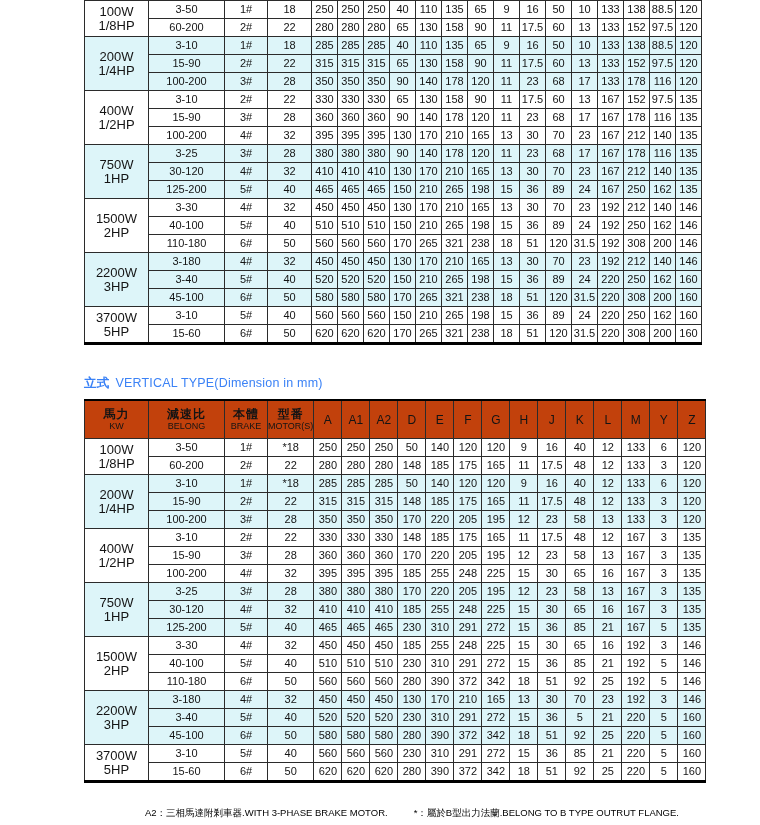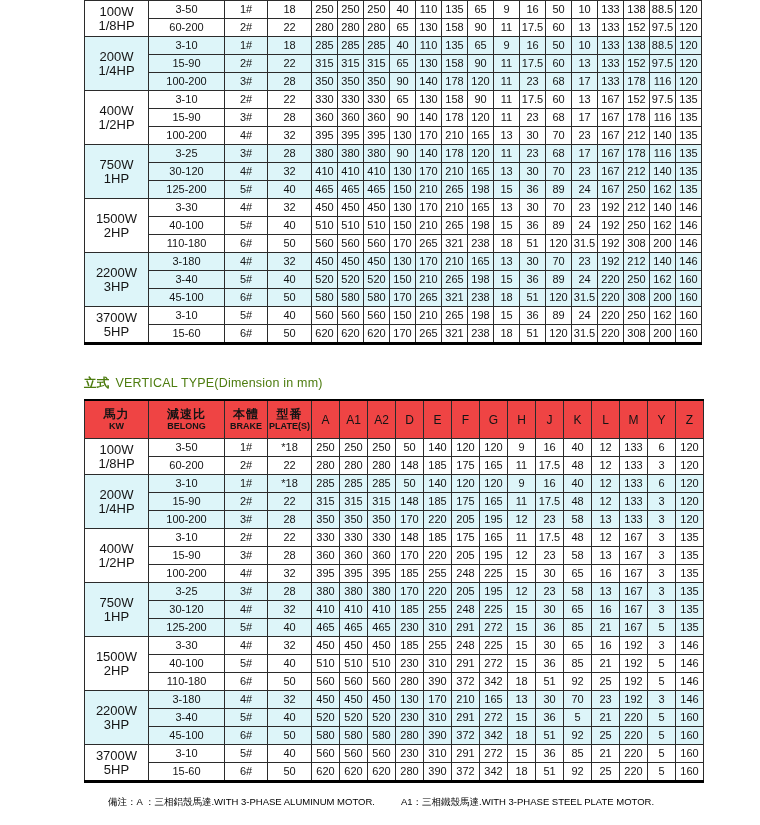--- a/index.html
+++ b/index.html
@@ -11,29 +11,29 @@
   .tbl-wrap{margin-left:84px;}
   table{border-collapse:collapse;table-layout:fixed;}
   td,th{
     border:1px solid #2b2b2b;text-align:center;vertical-align:middle;
     font-size:11px;padding:0;height:17px;line-height:1;
     white-space:nowrap;overflow:hidden;font-weight:normal;
   }
   #htable{border-top:1px solid #2b2b2b;border-bottom:3px solid #000;}
   #vtable{border-top:2px solid #000;border-bottom:3px solid #000;}
   tr.band td{background:#ddf5f9;}
-  #vtable thead th{background:#ef4444;height:37px;}
+  #vtable thead th{background:#c2410c;height:37px;}
   td.tl,th.tl{border-left:1.8px solid #000;}
   td.power{font-size:13px;}
   td.power div{line-height:14px;}
   th .h-cjk{display:block;font-size:12px;font-weight:bold;line-height:14px;letter-spacing:1px;}
-  th .h-en{display:block;font-size:9px;font-weight:bold;line-height:11px;}
+  th .h-en{display:block;font-size:9px;font-weight:normal;line-height:11px;}
   th.dim{font-size:12px;}
   .section-title{
-    margin:30px 0 7px 84px;font-size:12.5px;color:#4d7c0f;
+    margin:30px 0 7px 84px;font-size:12.5px;color:#3b82f6;
     letter-spacing:0.2px;
   }
   .section-title .cjk{font-weight:bold;margin-right:6px;}
   .notes{
     margin:12px 0 0 108px;font-size:9.5px;line-height:13px;color:#000;
   }
   .notes .row2{padding-left:37px;margin-top:23px;}
   .notes .gap{display:inline-block;width:26px;}
 </style>
 </head>
@@ -510,21 +510,21 @@
           <th>
             <span class="h-cjk">減速比</span>
             <span class="h-en">BELONG</span>
           </th>
           <th>
             <span class="h-cjk">本體</span>
             <span class="h-en">BRAKE</span>
           </th>
           <th>
             <span class="h-cjk">型番</span>
-            <span class="h-en">PLATE(S)</span>
+            <span class="h-en">MOTOR(S)</span>
           </th>
           <th class="dim tl">A</th>
           <th class="dim">A1</th>
           <th class="dim">A2</th>
           <th class="dim">D</th>
           <th class="dim">E</th>
           <th class="dim">F</th>
           <th class="dim">G</th>
           <th class="dim tl">H</th>
           <th class="dim">J</th>
@@ -923,15 +923,14 @@
           <td>25</td>
           <td class="tl">220</td>
           <td>5</td>
           <td class="tl">160</td>
         </tr>
       </tbody>
     </table>
 </div>
 
 <div class="notes">
-  <div><span>備注：</span><span>A ：三相鋁殼馬達.WITH 3-PHASE ALUMINUM MOTOR.</span><span class="gap"></span><span>A1：三相鐵殼馬達.WITH 3-PHASE STEEL PLATE MOTOR.</span></div>
   <div class="row2"><span>A2：三相馬達附剎車器.WITH 3-PHASE BRAKE MOTOR.</span><span class="gap"></span><span>*：屬於B型出力法蘭.BELONG TO B TYPE OUTRUT FLANGE.</span></div>
 </div>
 
 </body></html>

